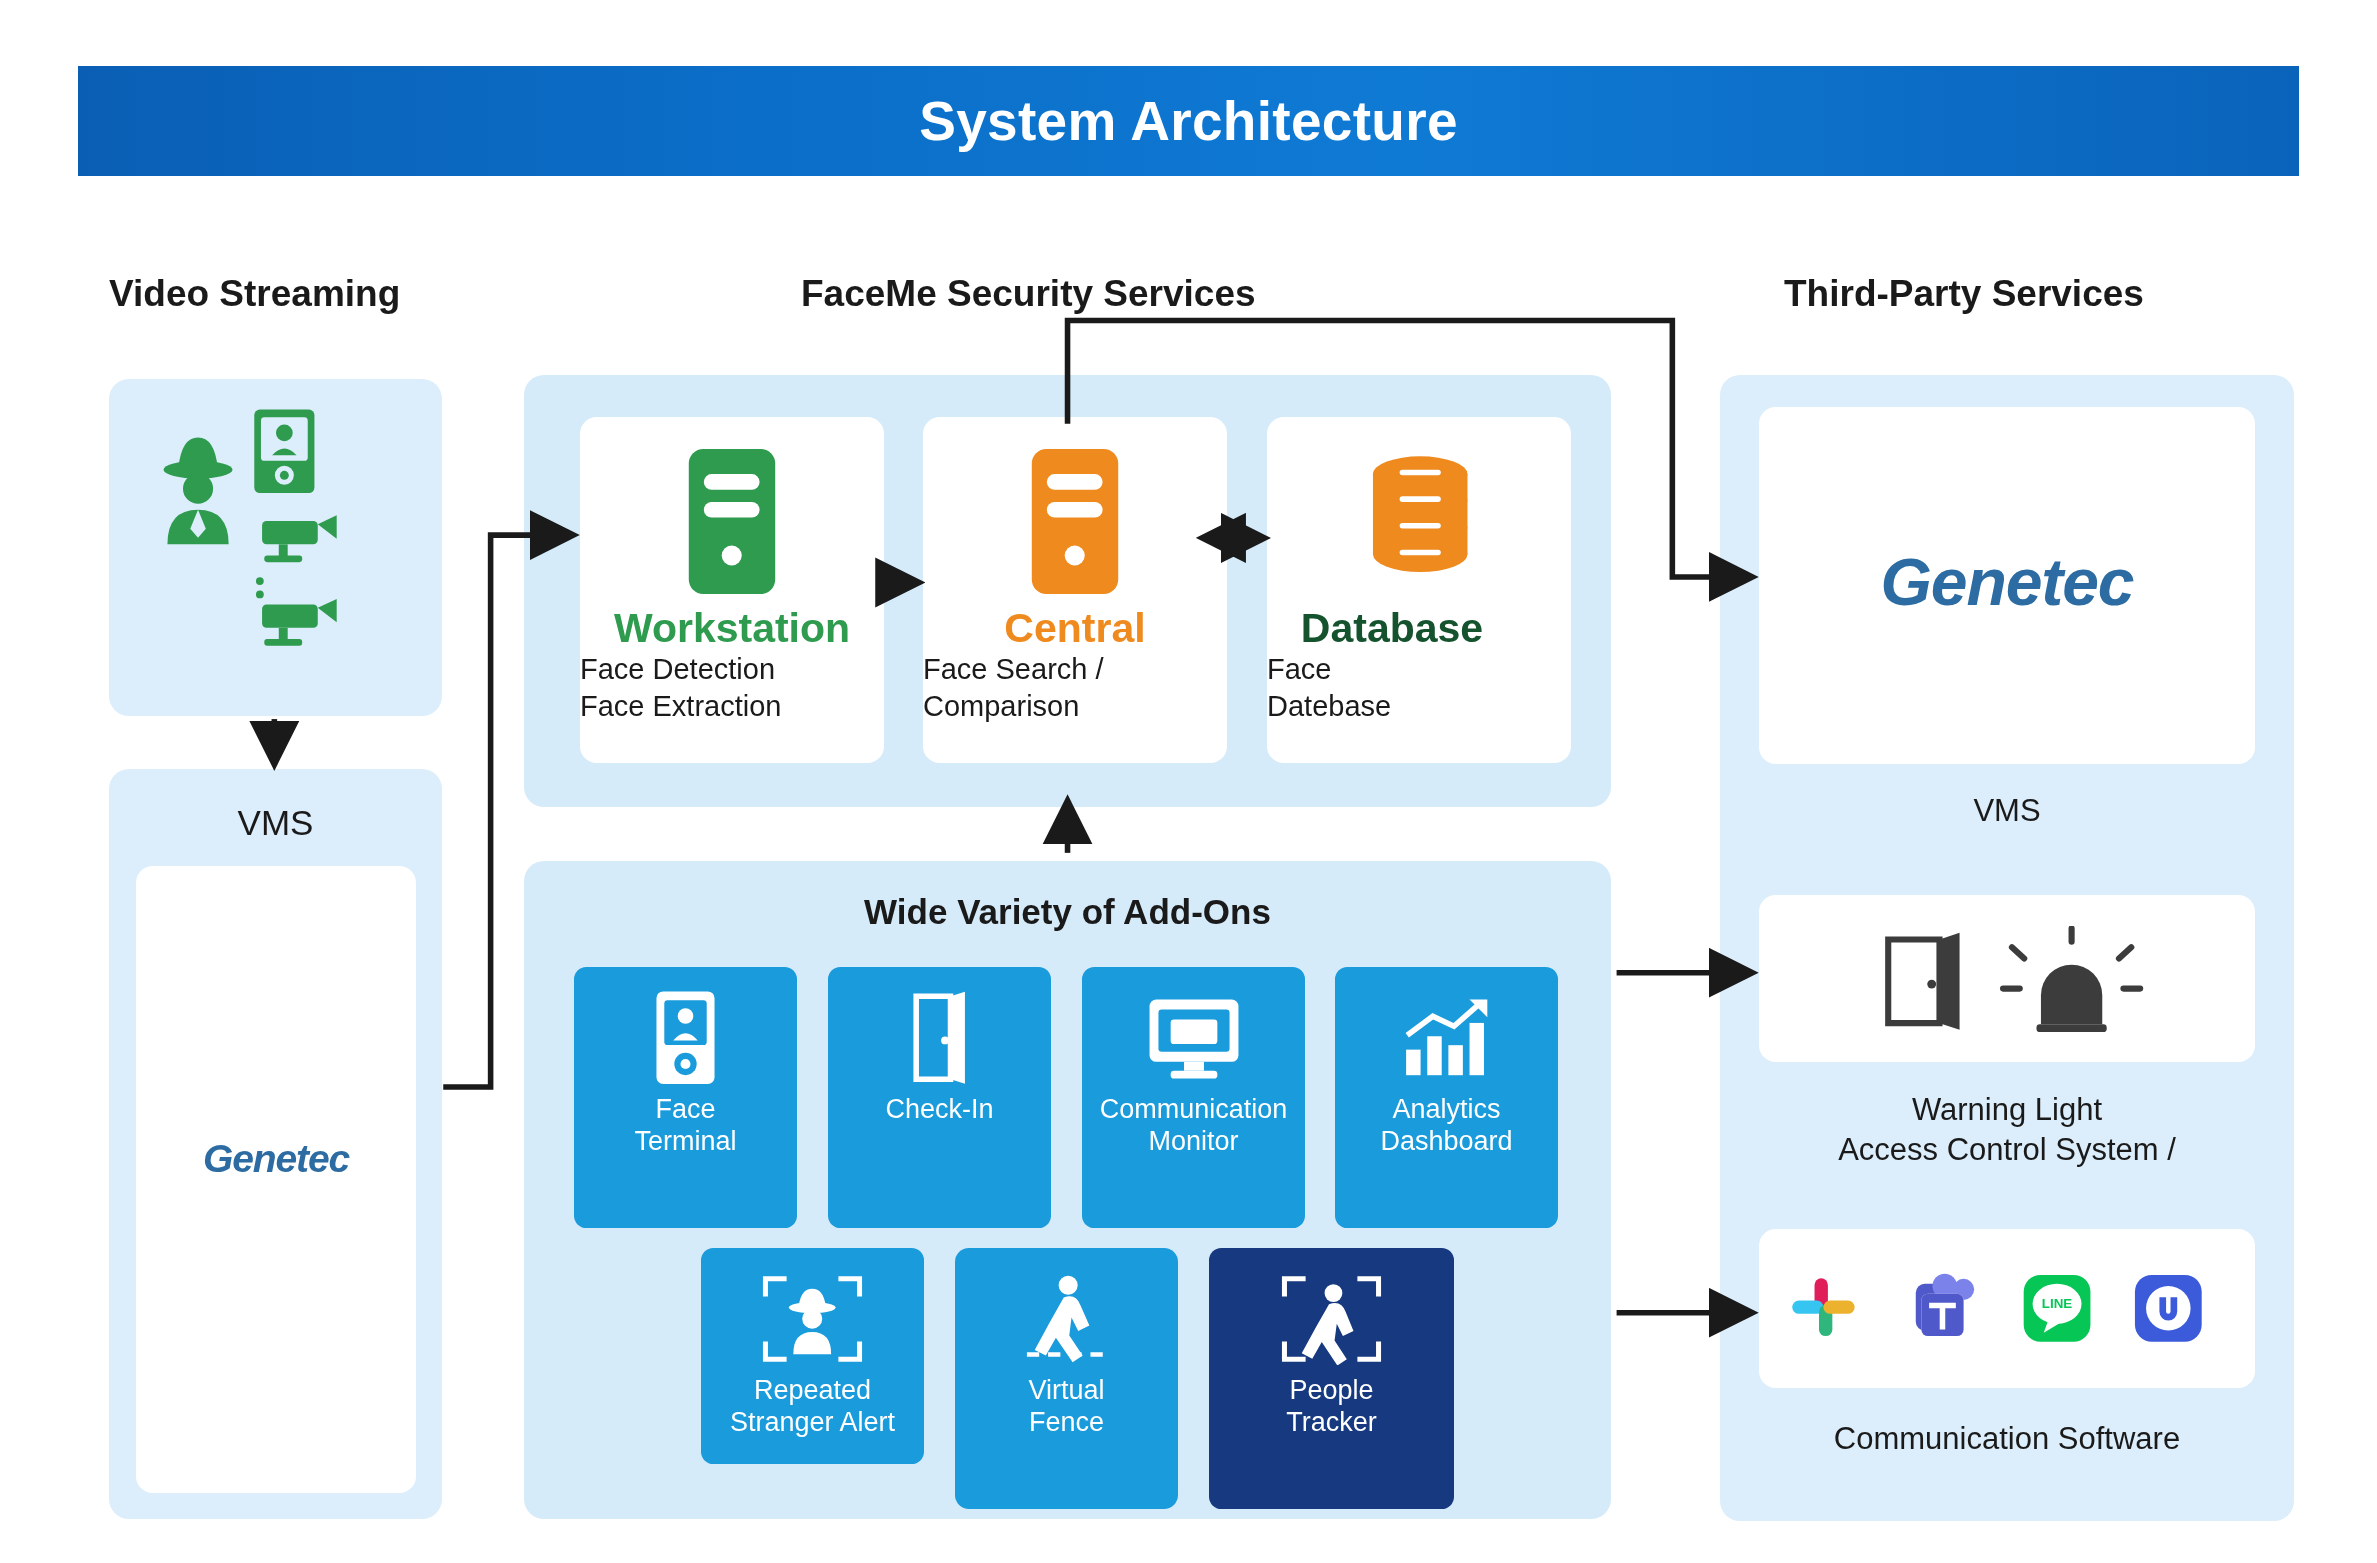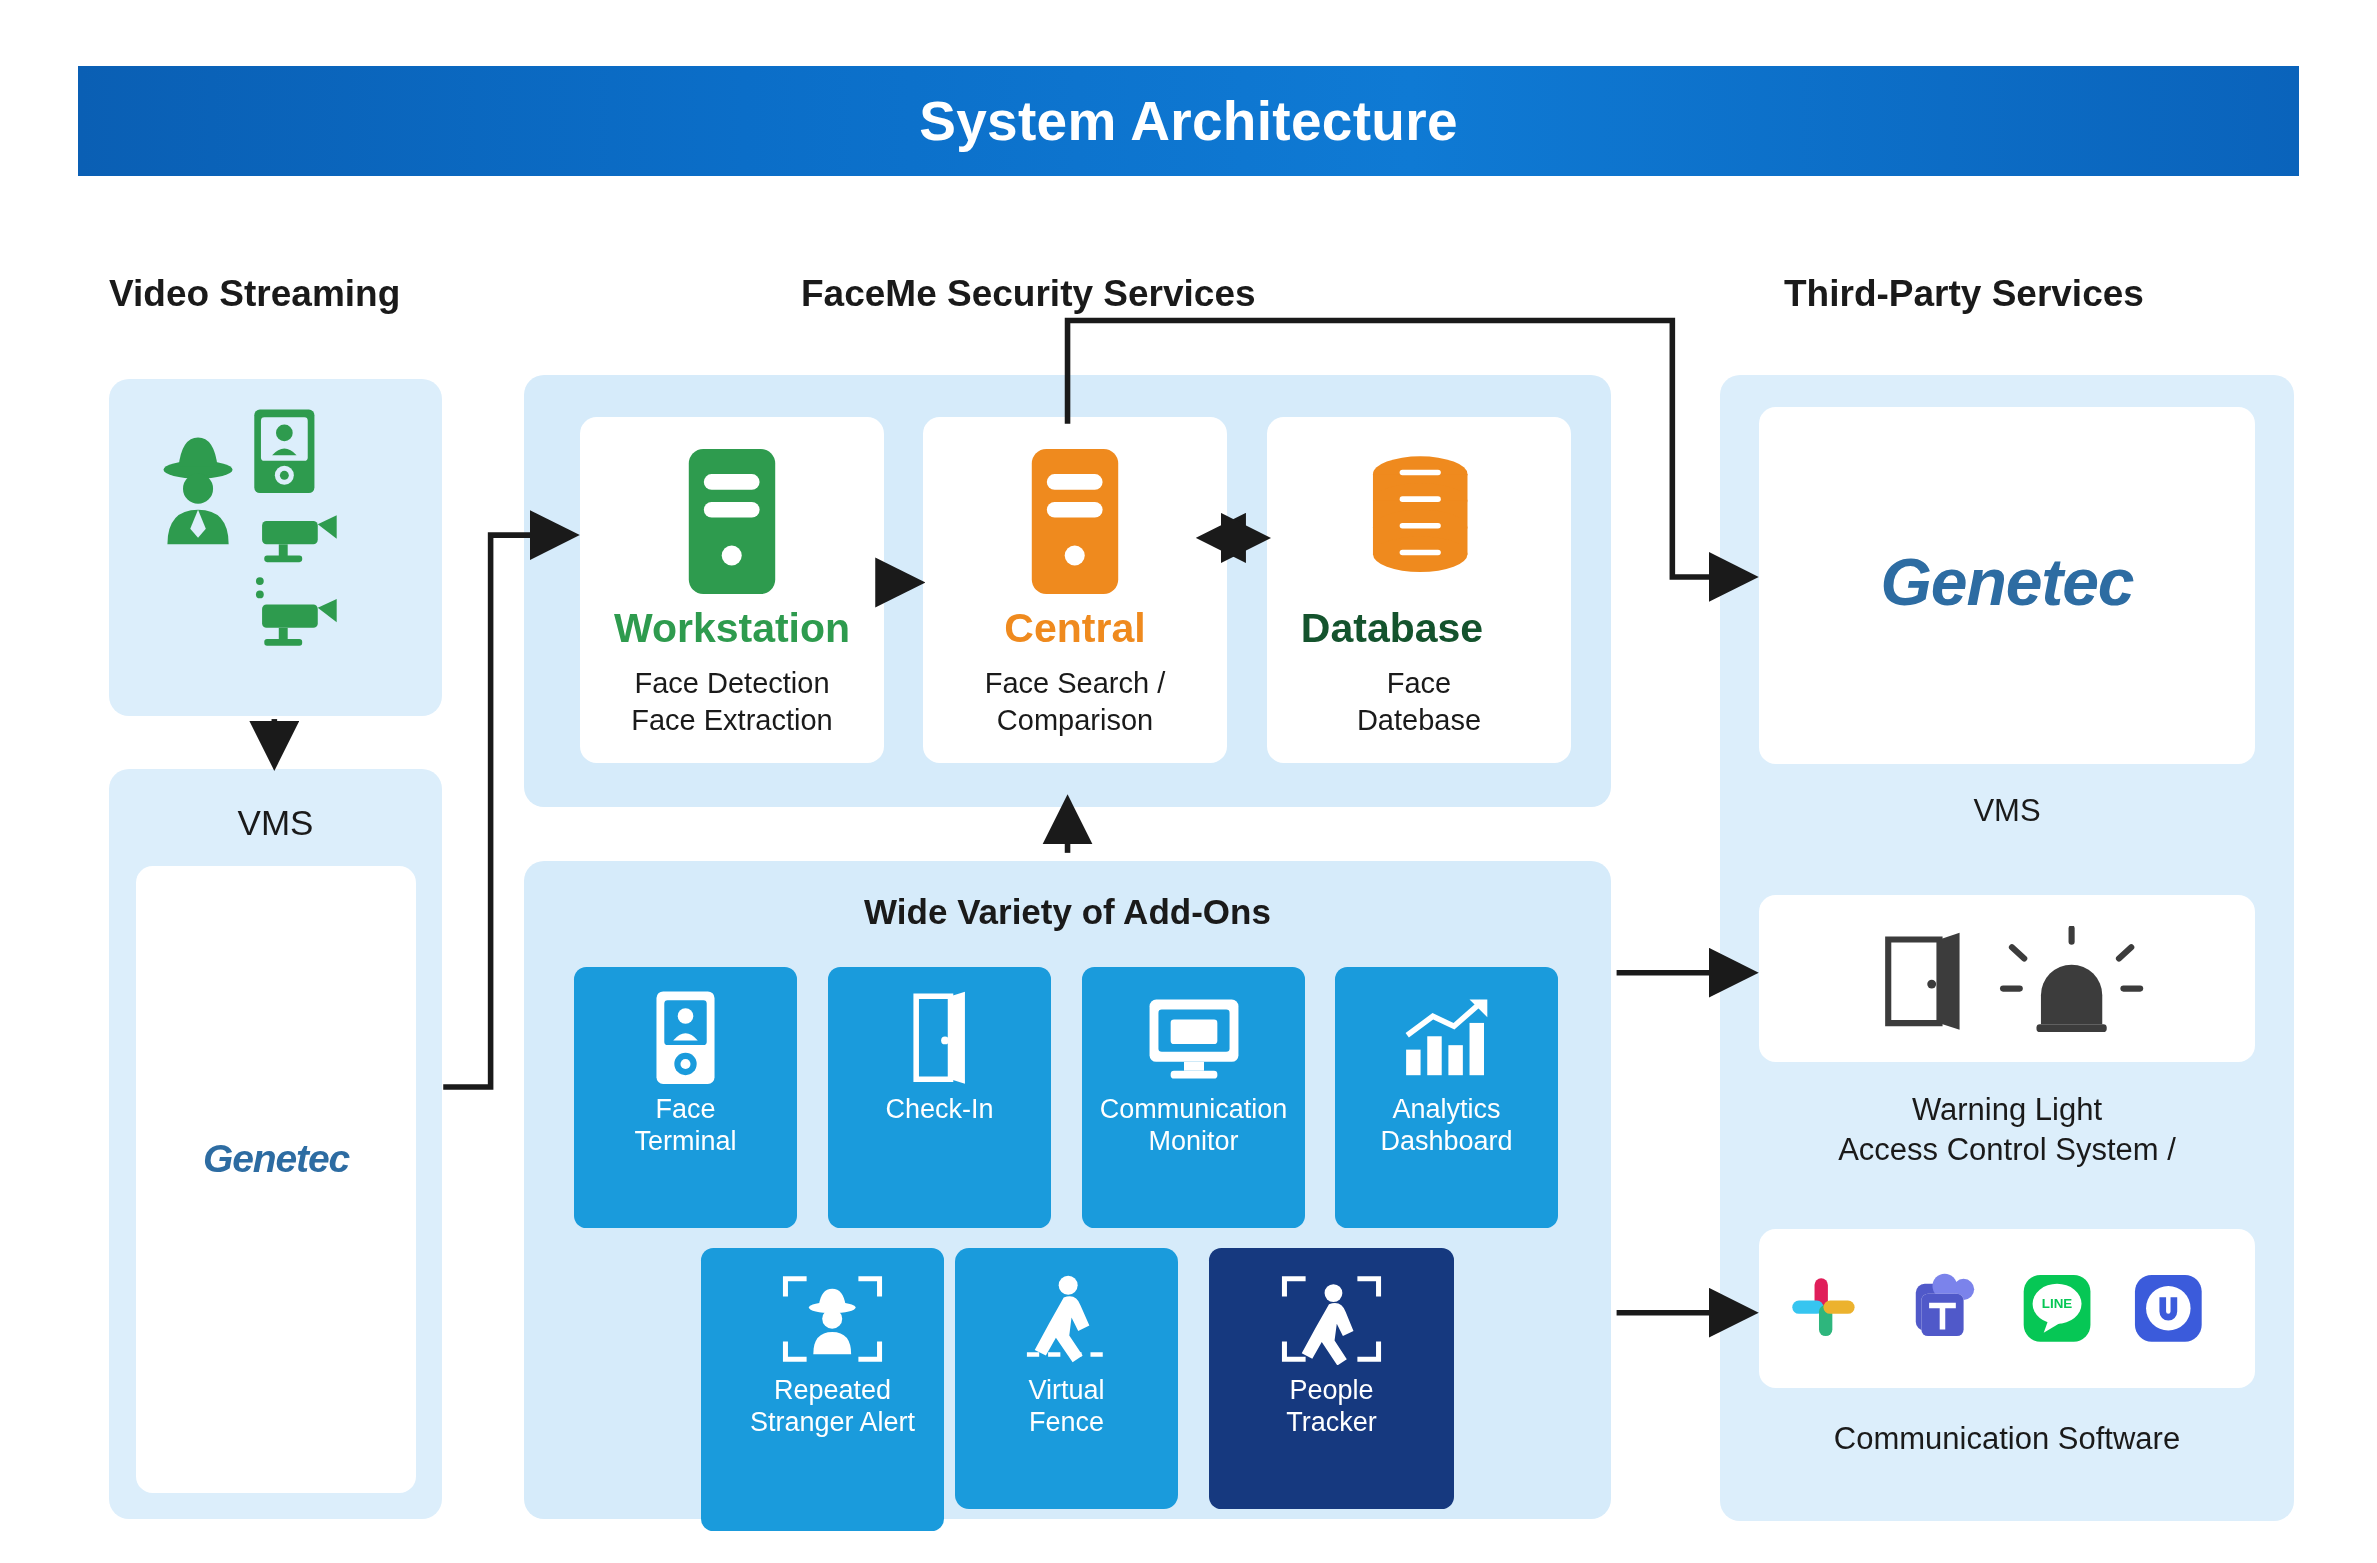--- a/index.html
+++ b/index.html
@@ -99,25 +99,25 @@
     font-weight: 600;
     top: 605px;
   }
   #t-ws { left: 580px; color: #2e9b4e; }
   #t-ce { left: 923px; color: #ef8a1e; }
   #t-db { left: 1240px; color: #14532d; }
 
   .card-desc {
     position: absolute;
     width: 304px;
-    text-align: center;
+    text-align: left;
     font-size: 29px;
     line-height: 1.28;
     color: #1a1a1a;
-    top: 665px;
+    top: 651px;
   }
   #d-ws { left: 580px; }
   #d-ce { left: 923px; }
   #d-db { left: 1267px; }
 
   
   #addons-panel { left: 524px; top: 861px; width: 1087px; height: 658px; }
   #addons-title {
     position: absolute;
     left: 524px; top: 892px; width: 1087px;
@@ -150,21 +150,21 @@
     font-size: 27px;
     line-height: 1.2;
     text-align: center;
     padding: 0 5.6px;
   }
 
   #tile-face   { left: 574px; top: 967px; width: 223px; height: 261px; }
   #tile-check  { left: 828px; top: 967px; width: 223px; height: 261px; }
   #tile-notif  { left: 1082px; top: 967px; width: 223px; height: 261px; }
   #tile-anal   { left: 1335px; top: 967px; width: 223px; height: 261px; }
-  #tile-rsa    { left: 701px; top: 1248px; width: 223px; height: 283px; padding-left: 20px; }
+  #tile-rsa    { left: 701px; top: 1248px; width: 223px; height: 216px; }
   #tile-vf     { left: 955px; top: 1248px; width: 223px; height: 261px; border-radius: 14px; }
   #tile-pt     { left: 1209px; top: 1248px; width: 245px; height: 261px; }
 
   
   #third-panel { left: 1720px; top: 375px; width: 574px; height: 1146px; }
   #r-card-1 { left: 1759px; top: 407px; width: 496px; height: 357px; }
   #r-card-2 { left: 1759px; top: 895px; width: 496px; height: 167px; }
   #r-card-3 { left: 1759px; top: 1229px; width: 496px; height: 159px; }
 
   .r-label {

